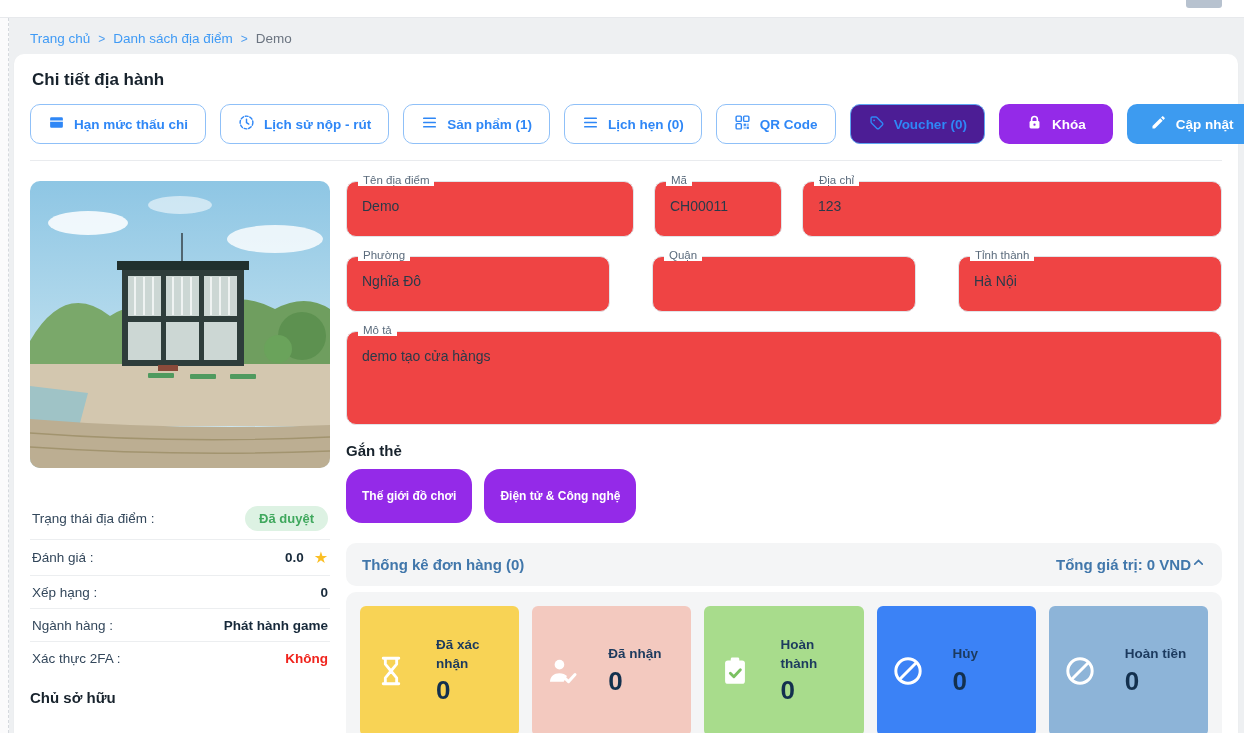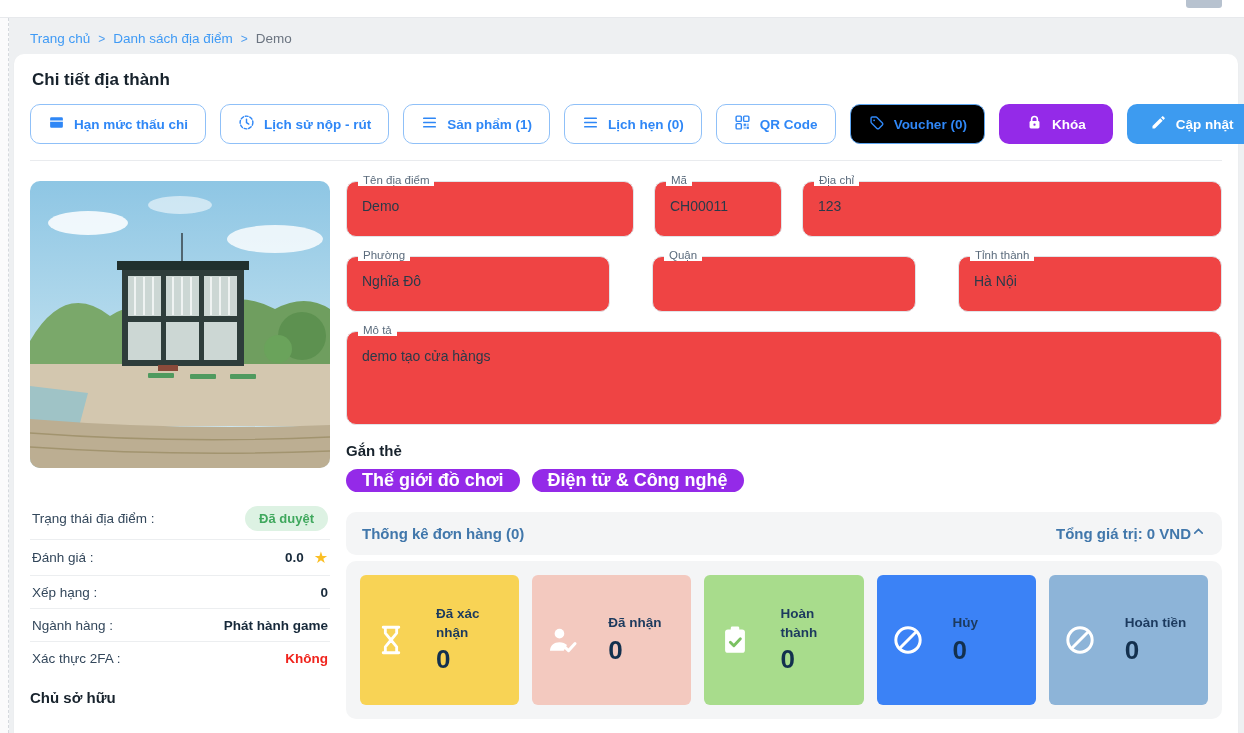--- a/index.html
+++ b/index.html
@@ -35,21 +35,21 @@
   }
   .page-title { font-size:17px; font-weight:bold; color:#17222c; margin:2px 0 14px 2px; }
   .toolbar { display:flex; gap:14px; align-items:center; padding-bottom:16px; border-bottom:1px solid #e9ebee; }
   .tb-btn {
     display:flex; align-items:center; gap:9px; height:40px; padding:0 17px;
     border-radius:10px; font-size:13.5px; font-weight:bold; cursor:pointer;
     border:1px solid transparent; background:#fff; white-space:nowrap;
   }
   .tb-btn svg { width:17px; height:17px; flex:none; }
   .tb-btn.outline { border-color:#8fc0f8; color:#2f87f6; }
-  .tb-btn.outline.active { background:#000000; border-color:#5ea6f2; }
+  .tb-btn.outline.active { background:#4c1d95; border-color:#5ea6f2; }
   .tb-btn.solid-purple { background:#942ae8; color:#fff; padding:0 26px; }
   .tb-btn.solid-blue { background:#3d9bf0; color:#fff; padding:0 22px; }
   .content { display:flex; gap:16px; margin-top:20px; }
   .left-col { width:300px; flex:none; }
   .photo { width:300px; height:287px; border-radius:10px; overflow:hidden; display:block; }
   .info-list { margin-top:30px; }
   .info-row {
     display:flex; justify-content:space-between; align-items:center;
     padding:8px 2px; font-size:13.5px; color:#33475b; border-bottom:1px solid #eceef0;
     min-height:33px;
@@ -74,22 +74,22 @@
   }
   .field .flabel {
     position:absolute; top:-8px; left:11px; background:#fff; padding:0 5px;
     font-size:11.5px; color:#5b6b7c;
   }
   .field .fvalue { padding:16px 15px 10px 15px; font-size:14px; color:#2a3a49; }
   .field.tall { min-height:94px; }
   .tags-title { font-size:15px; font-weight:bold; color:#17222c; margin:-2px 0 10px 0; }
   .tags { display:flex; gap:12px; }
   .tag-chip {
-    background:#942ae8; color:#fff; font-size:18px; font-weight:bold;
-    padding:1px 16px; border-radius:16px; cursor:pointer;
+    background:#942ae8; color:#fff; font-size:12px; font-weight:bold;
+    padding:20px 16px; border-radius:16px; cursor:pointer;
   }
   .stats { margin-top:20px; }
   .stats-header {
     background:#f4f5f6; border-radius:10px; padding:12px 16px;
     display:flex; justify-content:space-between; align-items:center; cursor:pointer;
   }
   .stats-header .sh-title, .stats-header .sh-total {
     font-size:15px; font-weight:bold; color:#4177ab;
   }
   .sh-right { display:flex; align-items:center; color:#4177ab; }
@@ -118,21 +118,21 @@
 
 <div class="breadcrumb">
   <a>Trang chủ</a>
   <span class="sep">&gt;</span>
   <a>Danh sách địa điểm</a>
   <span class="sep">&gt;</span>
   <span class="current">Demo</span>
 </div>
 
 <div class="card">
-  <div class="page-title">Chi tiết địa thành</div>
+  <div class="page-title">Chi tiết địa hành</div>
 
   <div class="toolbar">
     <button class="tb-btn outline">
       <span>
         <svg viewBox="0 0 24 24" fill="currentColor">
             <path d="M3 6.5A1.8 1.8 0 0 1 4.8 4.7h14.4A1.8 1.8 0 0 1 21 6.5V9H3z"></path>
             <path d="M3 11h18v6.5a1.8 1.8 0 0 1-1.8 1.8H4.8A1.8 1.8 0 0 1 3 17.5zM5.5 15.4h4v1.6h-4z"></path>
           </svg>
       </span>
       <span>Hạn mức thấu chi</span>

